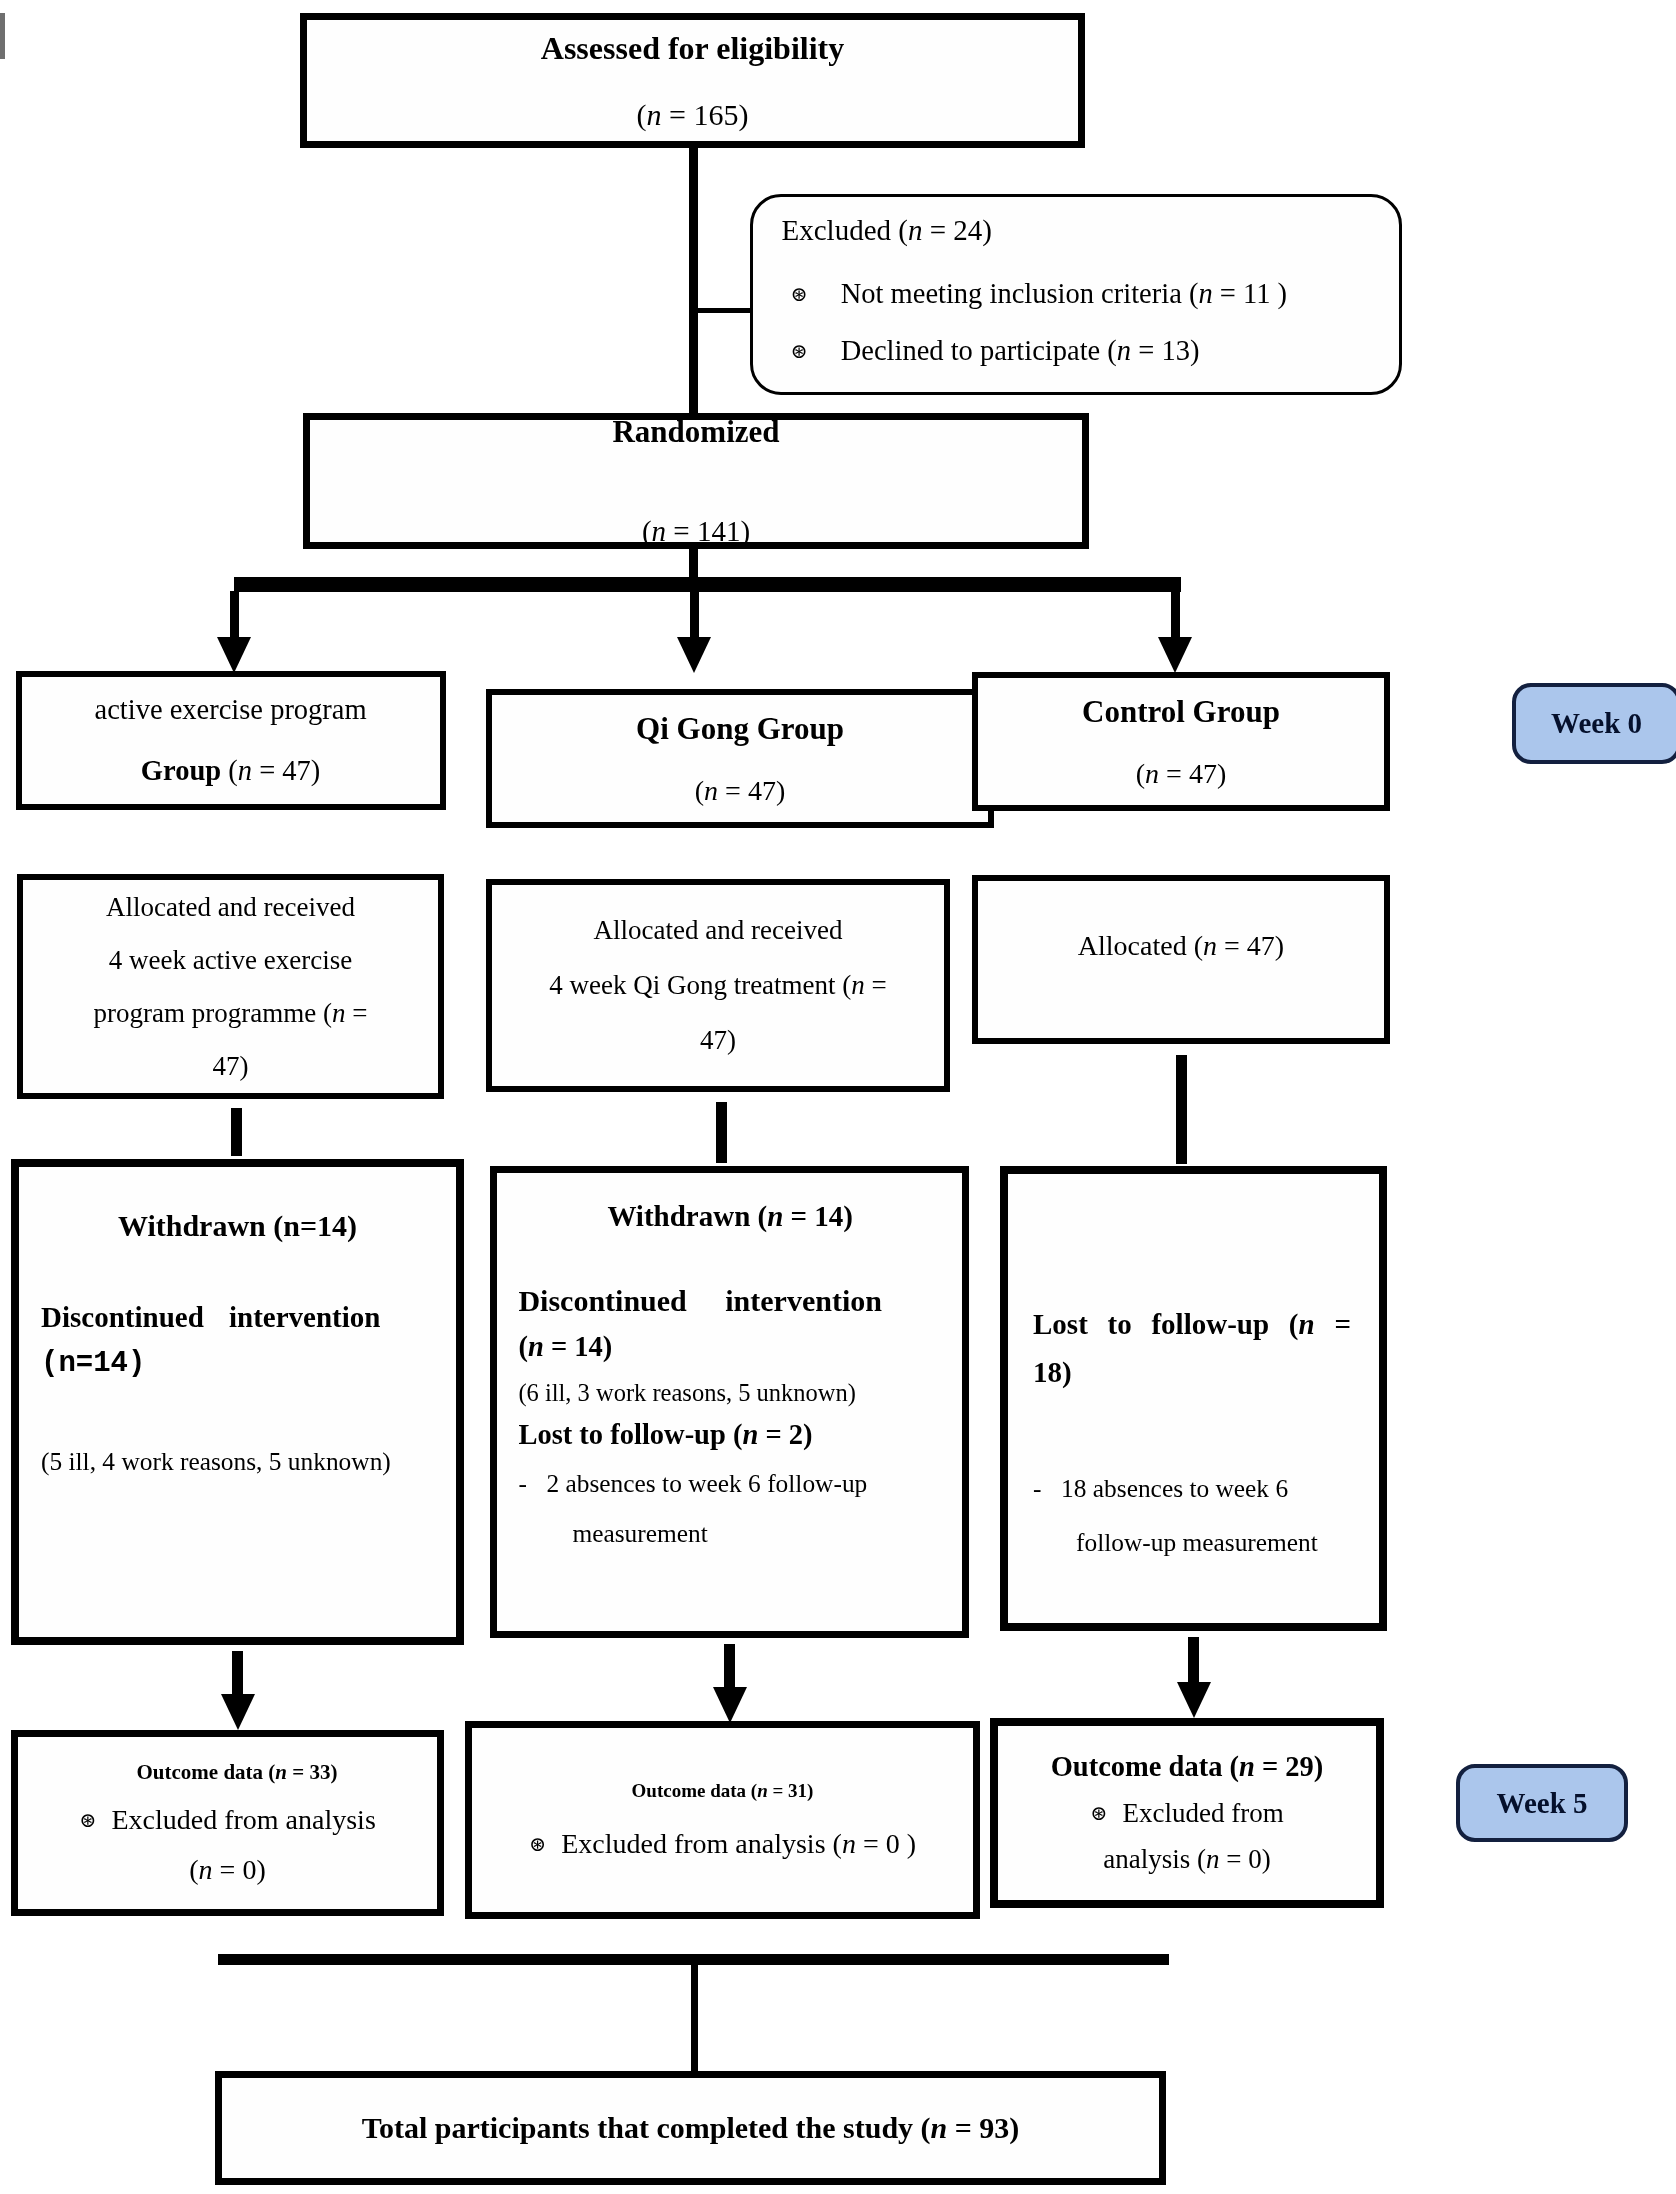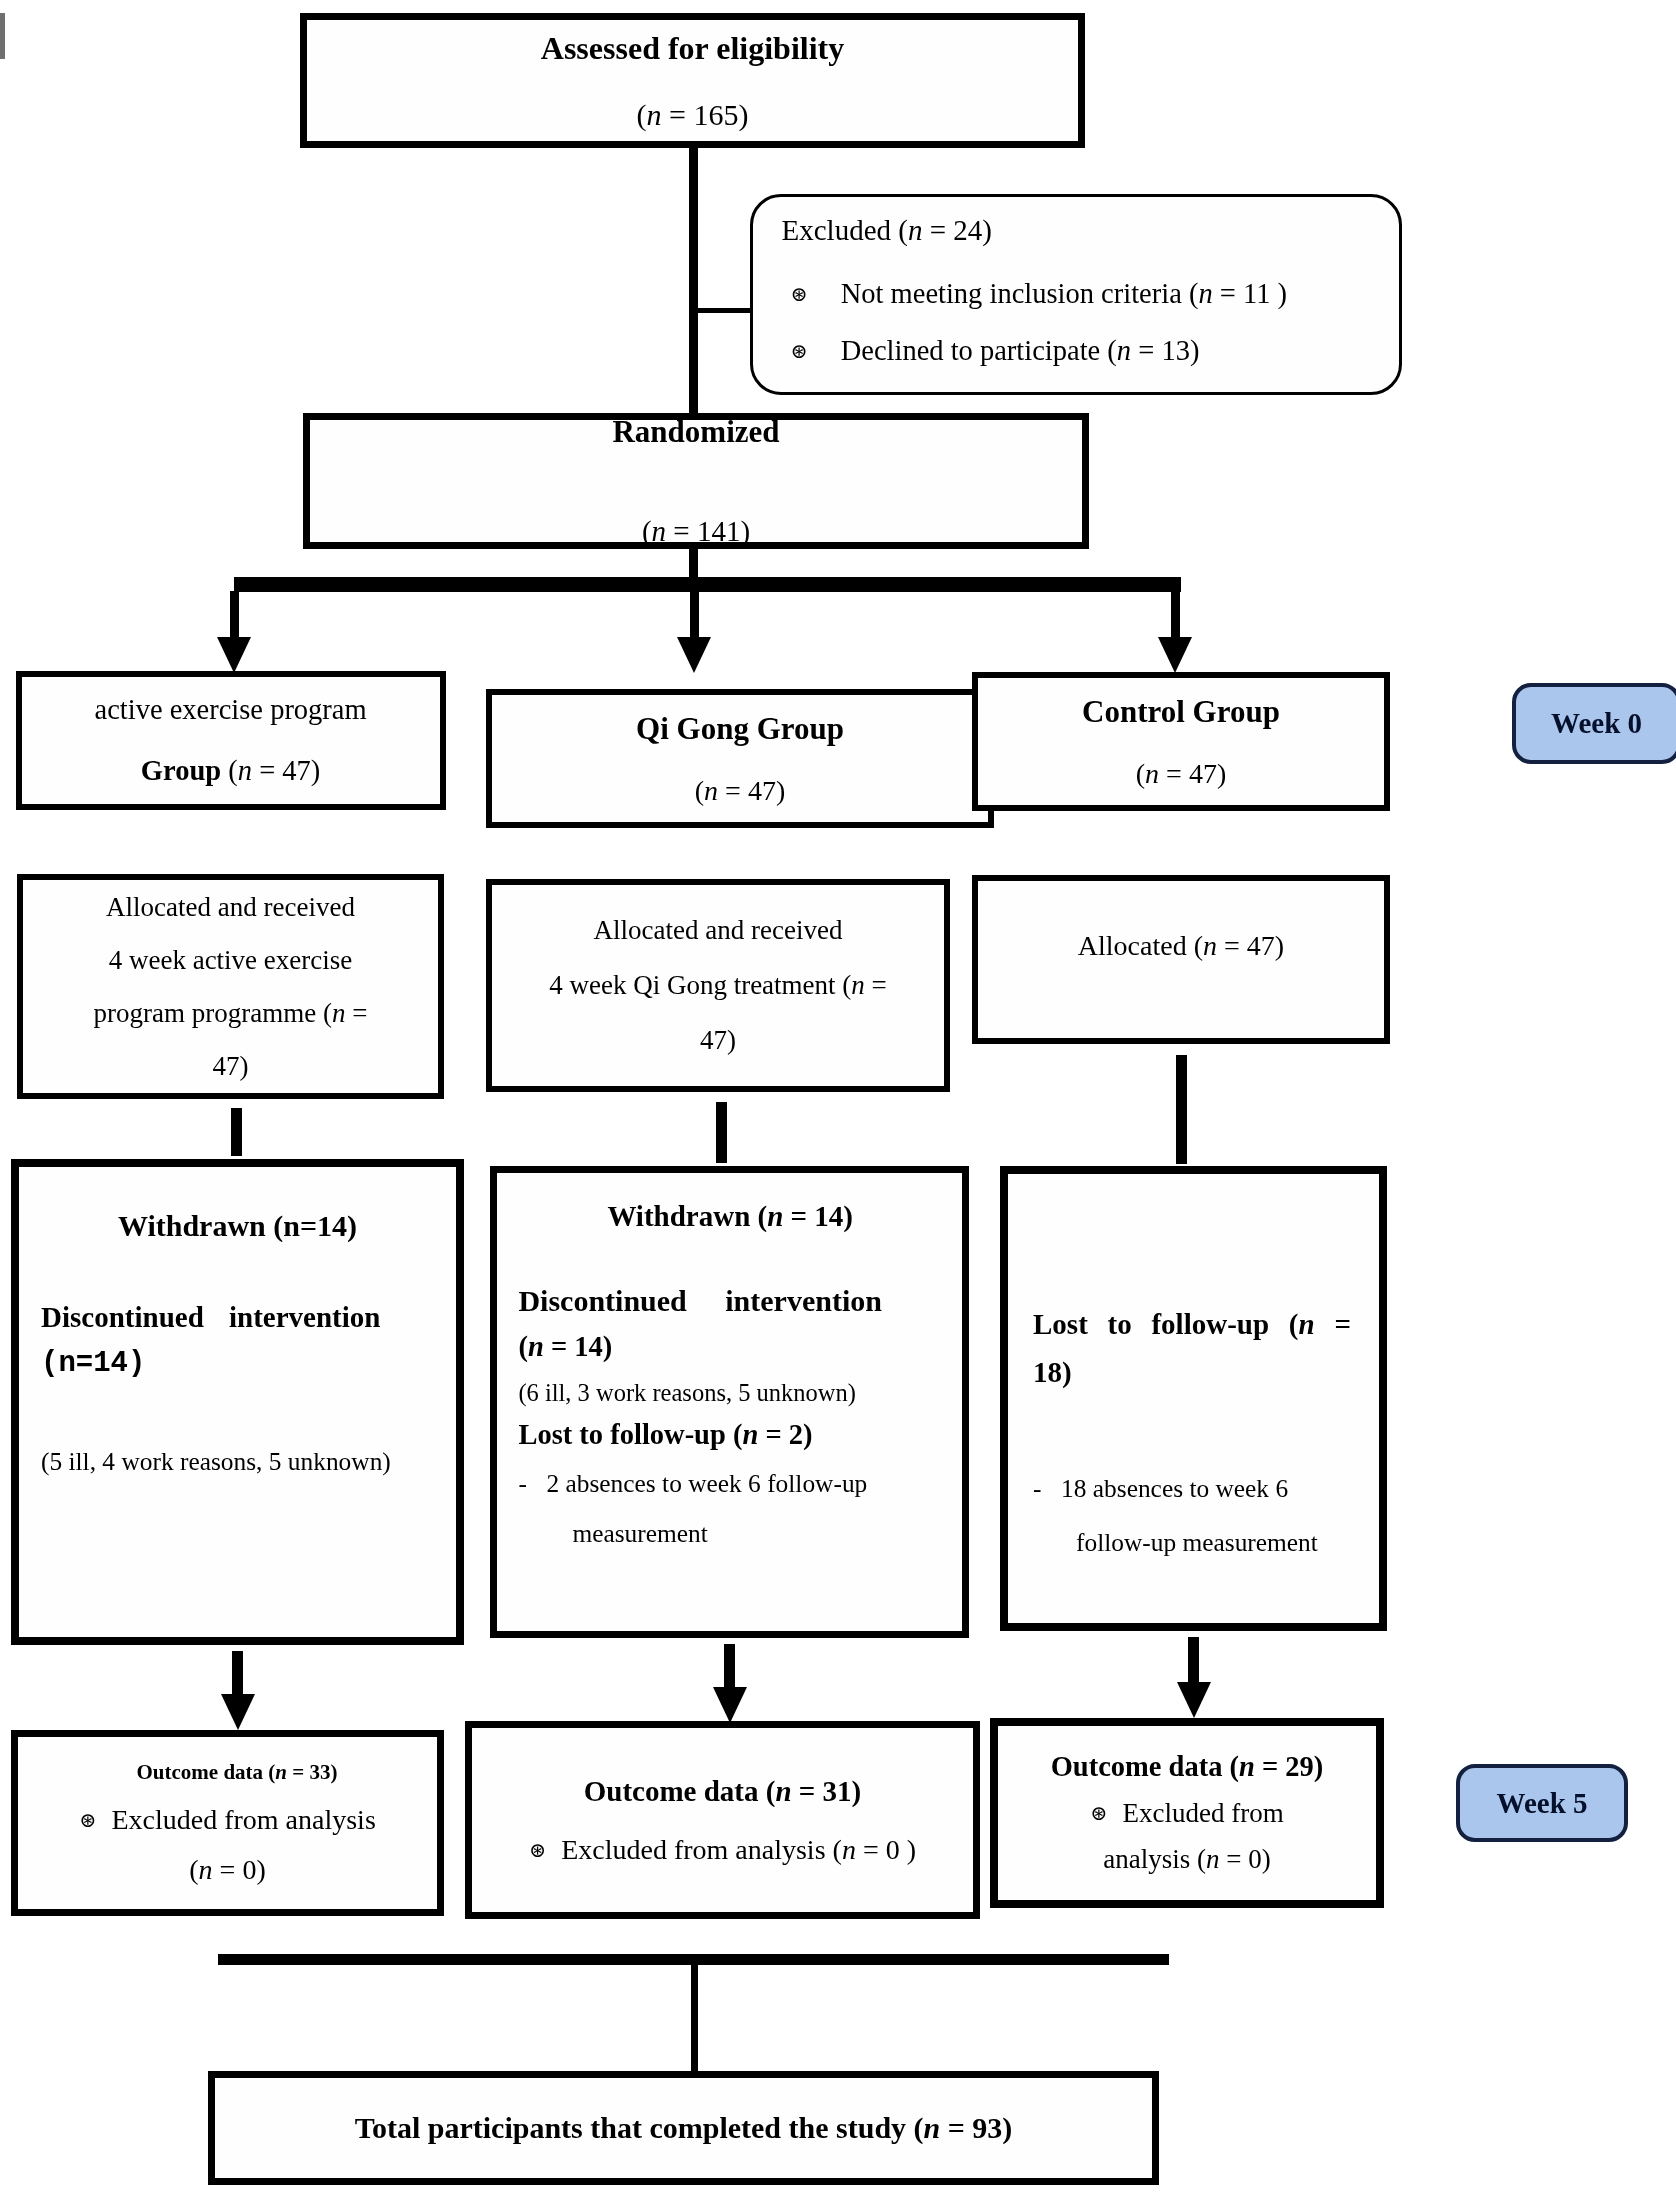--- a/index.html
+++ b/index.html
@@ -86,28 +86,28 @@
   #box-wd-c{left:1000px;top:1166px;width:387px;height:465px;border-width:8px;justify-content:flex-start;padding:134px 21.4px 9px 25px;}
   #box-wd-c .l1{font-size:29px;font-weight:bold;align-self:flex-start;text-align:left;}
   #box-wd-c .l2{font-size:29px;font-weight:bold;align-self:flex-start;text-align:left;margin-top:15px;}
   #box-wd-c .l3{font-size:25.4px;align-self:flex-start;text-align:left;margin-top:85px;}
   #box-wd-c .l4{font-size:25.4px;align-self:flex-start;text-align:left;margin-top:24.5px;margin-left:43px;}
   #box-out-a{left:11px;top:1730px;width:433px;height:186px;border-width:7.1px;padding:6.2px 4.5px;}
   #box-out-a .l1{font-size:21px;font-weight:bold;margin-left:19px;}
   #box-out-a .l2{font-size:28px;margin-top:19px;}
   #box-out-a .l3{font-size:28px;margin-top:18px;}
   #box-out-b{left:465px;top:1721px;width:515px;height:198px;border-width:7.1px;padding:6.2px 4.5px;}
-  #box-out-b .l1{font-size:29px;font-weight:bold;text-align:right;}
+  #box-out-b .l1{font-size:19px;font-weight:bold;text-align:right;}
   #box-out-b .l2{font-size:28px;margin-top:26px;}
   #box-out-c{left:990px;top:1718px;width:394px;height:190px;border-width:8px;padding:4.5px 3.6px;align-items:center;}
   #box-out-c .l1{font-size:28.5px;font-weight:bold;}
   #box-out-c .l2{font-size:27px;margin-top:15px;}
   #box-out-c .l3{font-size:27px;margin-top:15px;}
   #badge-week5{left:1456px;top:1764px;width:172px;height:78px;}
-  #box-total{left:208px;top:2071px;width:951px;height:114px;border-width:7.1px;}
+  #box-total{left:215px;top:2071px;width:951px;height:114px;border-width:7.1px;}
   #box-total .l1{font-size:30px;font-weight:bold;}
   
   #ln-top{left:689px;top:145px;width:9px;height:270px;}
   #ln-excl{left:696px;top:308px;width:56px;height:5.4px;}
   #ln-rand{left:689px;top:548px;width:9px;height:33px;}
   #ln-branch{left:234px;top:577px;width:947px;height:15px;}
   #ln-drop-a{left:230px;top:591px;width:9px;height:50px;}
   #ln-drop-b{left:690px;top:591px;width:9px;height:50px;}
   #ln-drop-c{left:1171px;top:591px;width:9px;height:50px;}
   #ah-a{left:217px;top:637px;}

